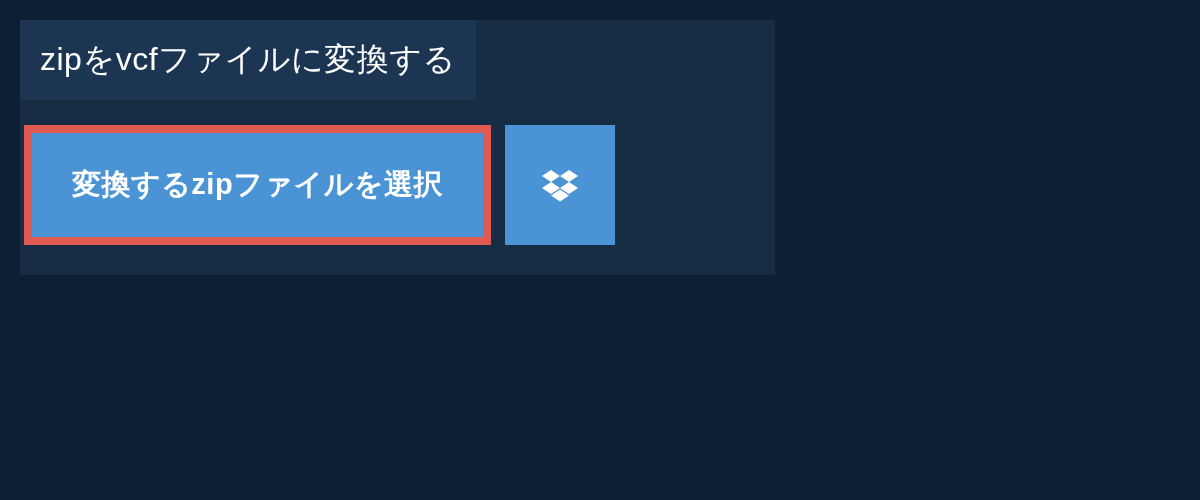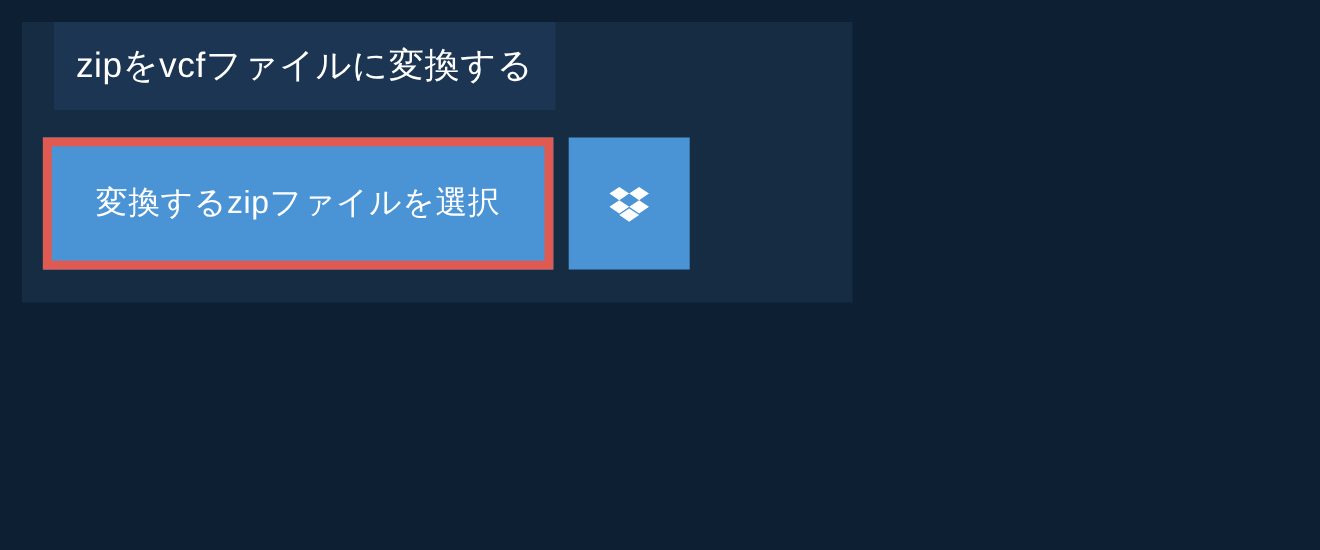--- a/index.html
+++ b/index.html
@@ -17,33 +17,33 @@
     .panel {
       background-color: #162c42;
       margin: 20px 0 0 20px;
       width: 755px;
       padding: 0;
     }
     .title-bar {
       background-color: #1b3552;
       padding: 18px 20px;
       display: inline-block;
-      margin-left: 29px;
     }
     .title-text {
       color: #ffffff;
       font-size: 32px;
       font-weight: normal;
       letter-spacing: 0.5px;
     }
     .button-row {
       display: flex;
-      padding: 25px 20px 30px 19px;
+      padding: 25px 20px 30px 4px;
       gap: 14px;
       align-items: stretch;
+      font-weight: bold;
     }
     .select-button {
       background-color: #4a94d6;
       border: 8px solid #e05a52;
       color: #ffffff;
       font-size: 29px;
       padding: 32px 40px;
       cursor: pointer;
       letter-spacing: 0.5px;
       display: flex;

